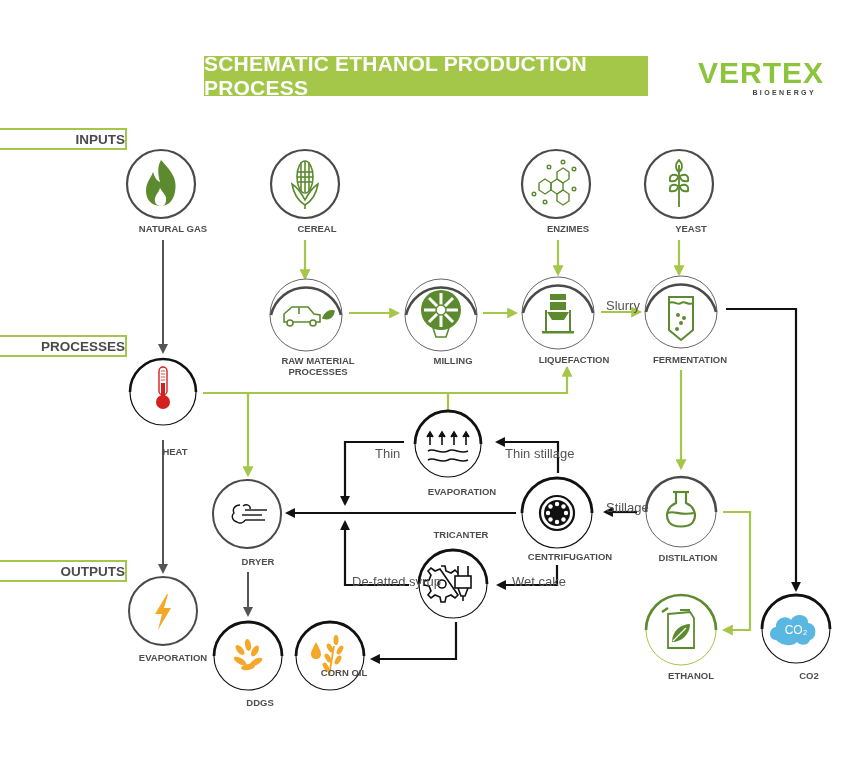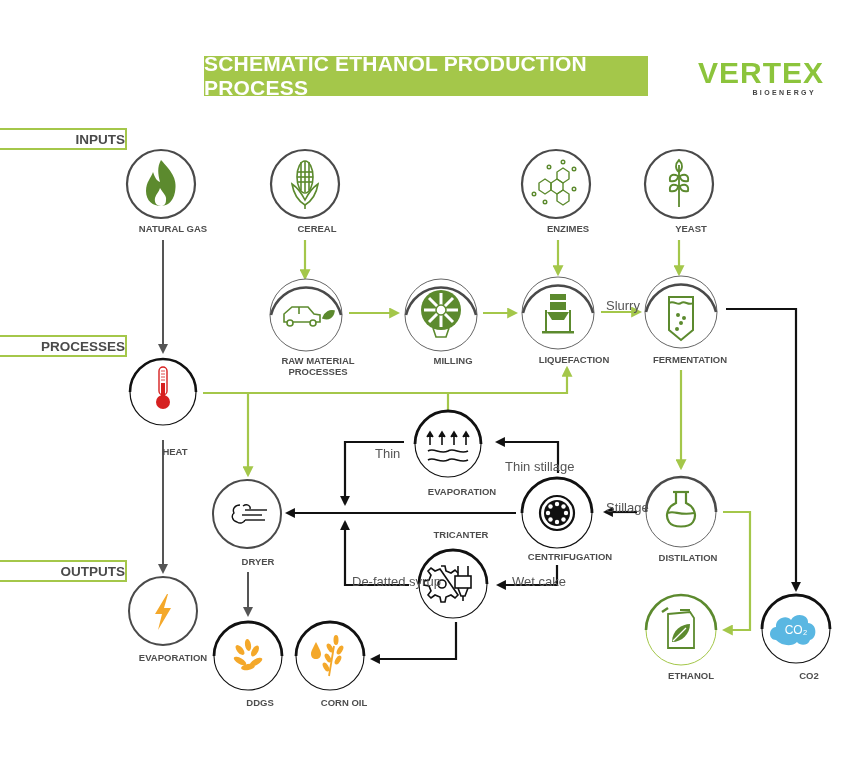--- a/index.html
+++ b/index.html
@@ -333,22 +333,22 @@
 <div class="node-label" style="left:562px;top:354px">LIQUEFACTION</div>
 <div class="node-label" style="left:678px;top:354px">FERMENTATION</div>
 <div class="node-label" style="left:163px;top:446px">HEAT</div>
 <div class="node-label" style="left:450px;top:486px">EVAPORATION</div>
 <div class="node-label" style="left:246px;top:556px">DRYER</div>
 <div class="node-label" style="left:558px;top:551px">CENTRIFUGATION</div>
 <div class="node-label" style="left:676px;top:552px">DISTILATION</div>
 <div class="node-label" style="left:449px;top:529px">TRICANTER</div>
 <div class="node-label" style="left:161px;top:652px">EVAPORATION</div>
 <div class="node-label" style="left:248px;top:697px">DDGS</div>
-<div class="node-label" style="left:332px;top:697px">CORN OIL</div>
+<div class="node-label" style="left:332px;top:667px">CORN OIL</div>
 <div class="node-label" style="left:679px;top:670px">ETHANOL</div>
 <div class="node-label" style="left:797px;top:670px">CO2</div>
 
 <div class="flow-label" style="left:606px;top:298px">Slurry</div>
 <div class="flow-label" style="left:375px;top:446px">Thin</div>
-<div class="flow-label" style="left:505px;top:459px">Thin stillage</div>
+<div class="flow-label" style="left:505px;top:446px">Thin stillage</div>
 <div class="flow-label" style="left:606px;top:500px">Stillage</div>
 <div class="flow-label" style="left:352px;top:574px">De-fatted syrup</div>
 <div class="flow-label" style="left:512px;top:574px">Wet cake</div>
 
 </body></html>

